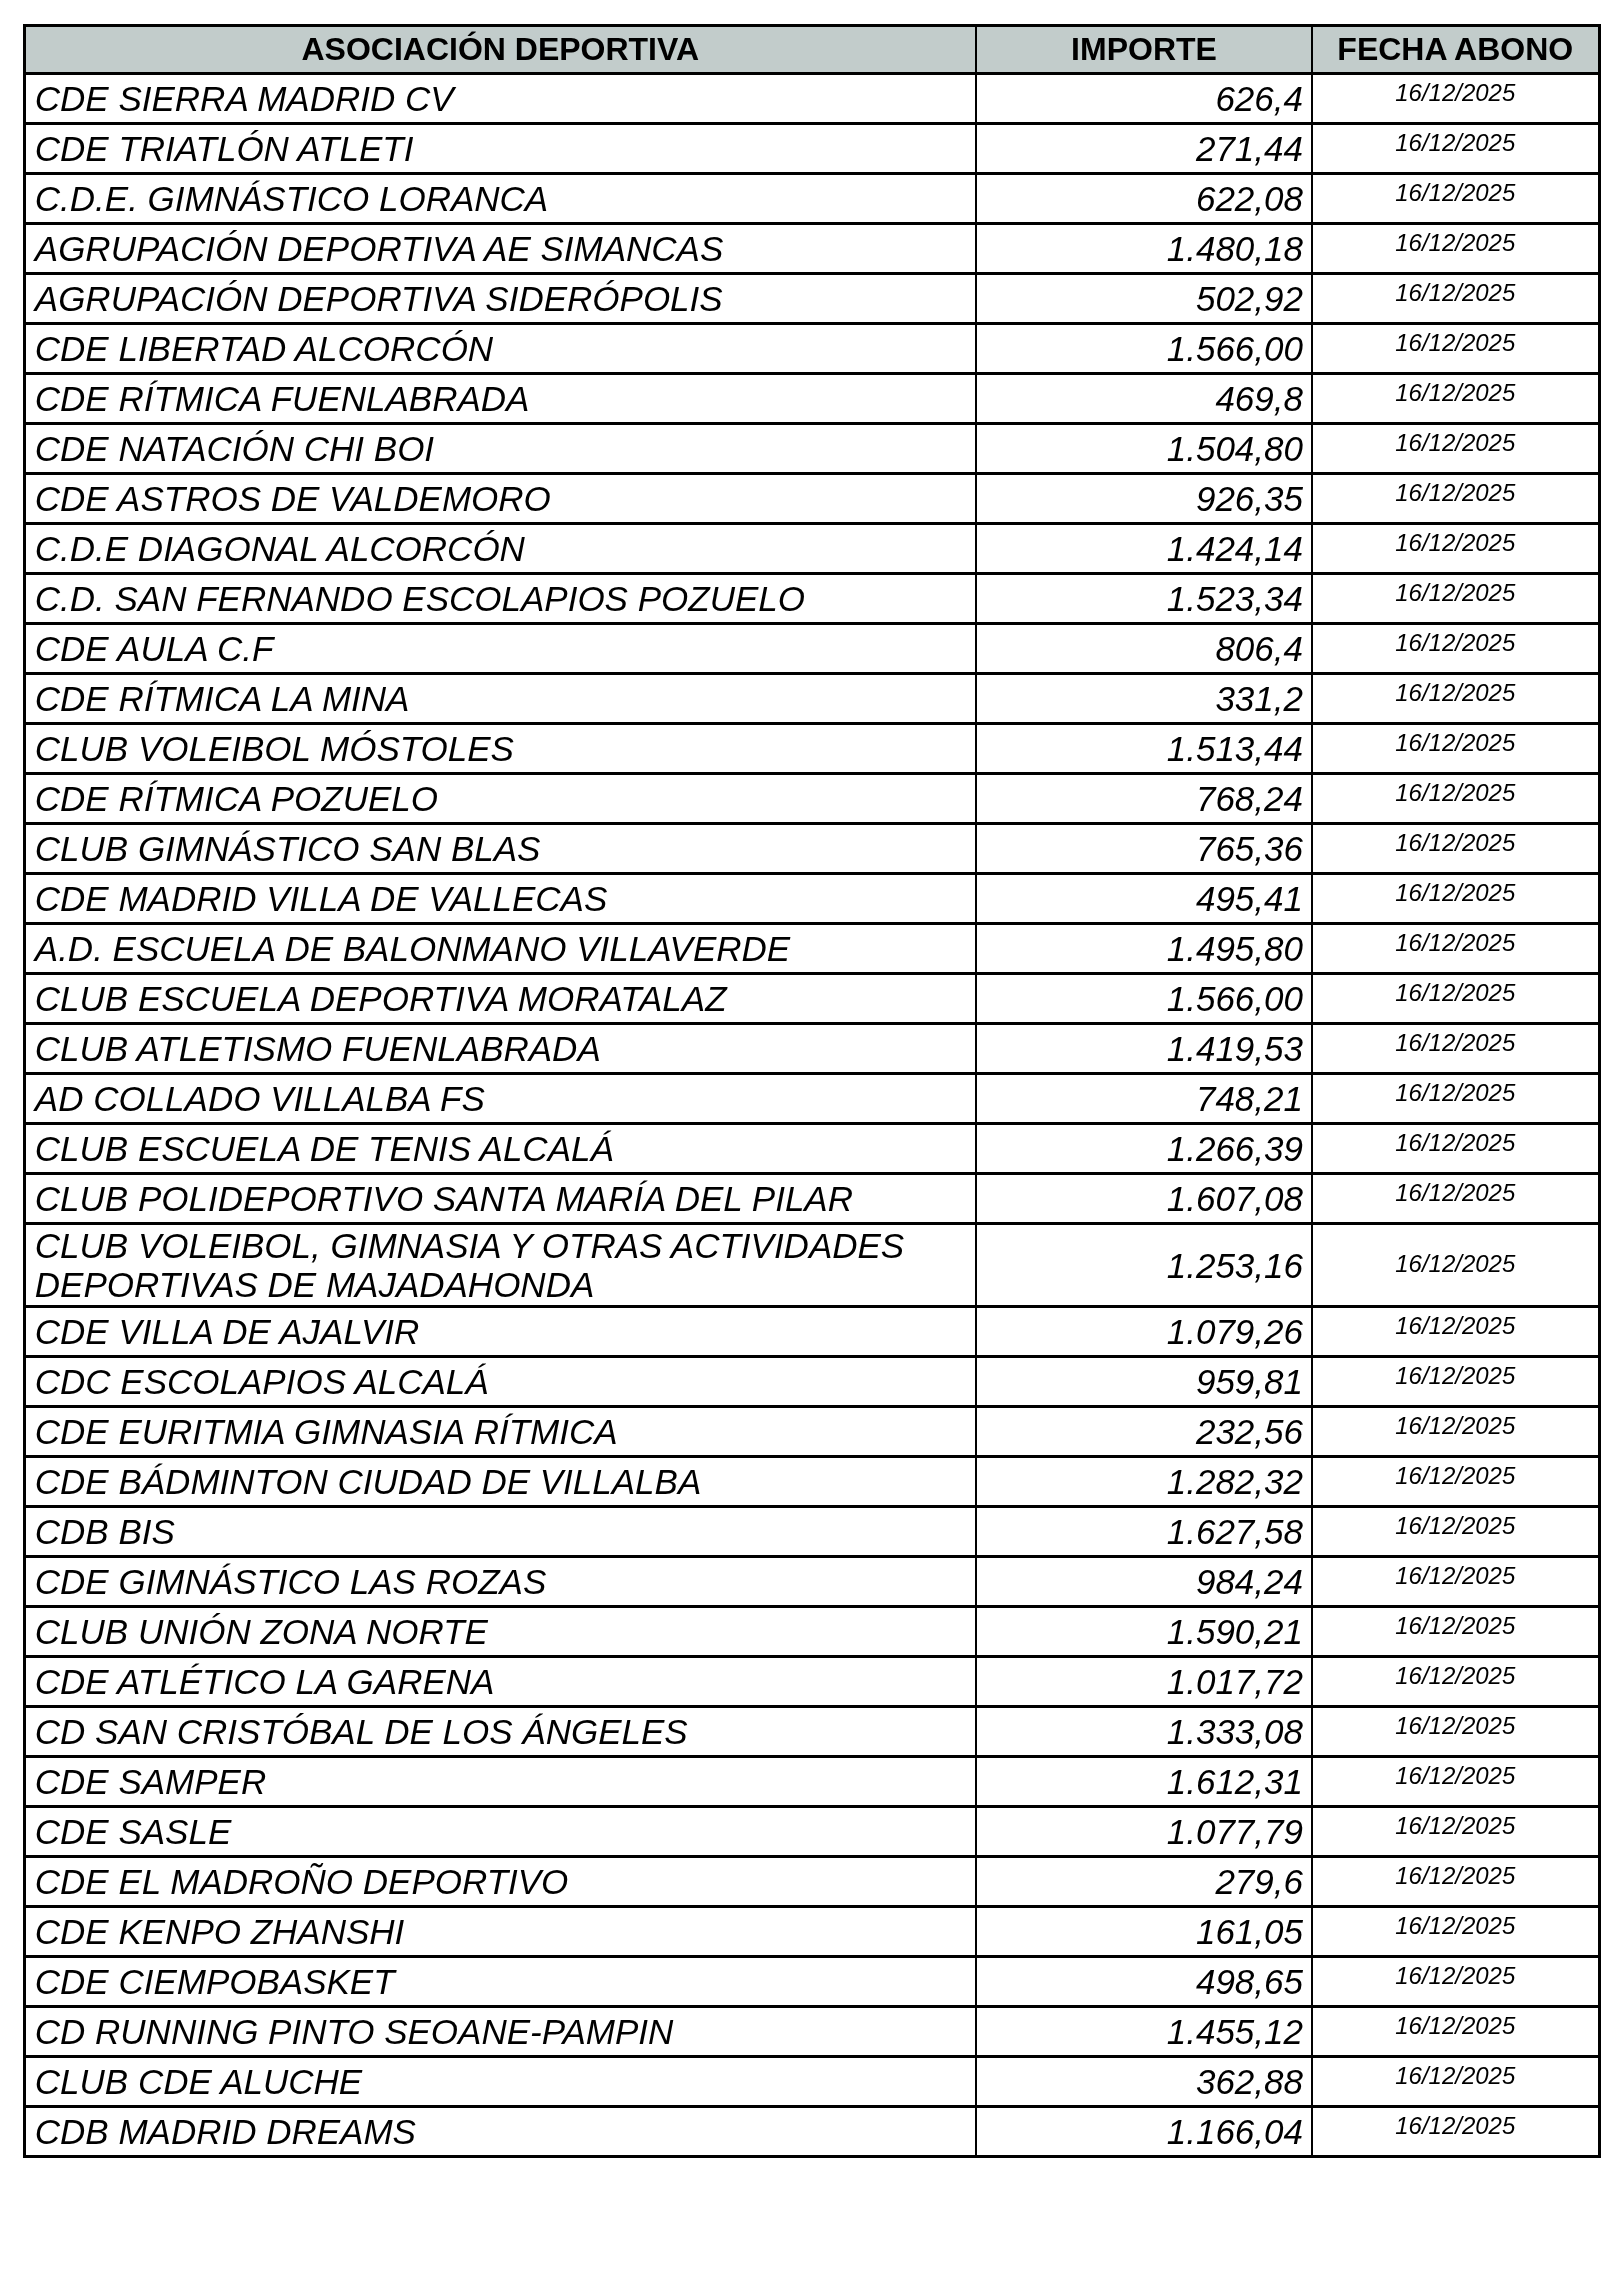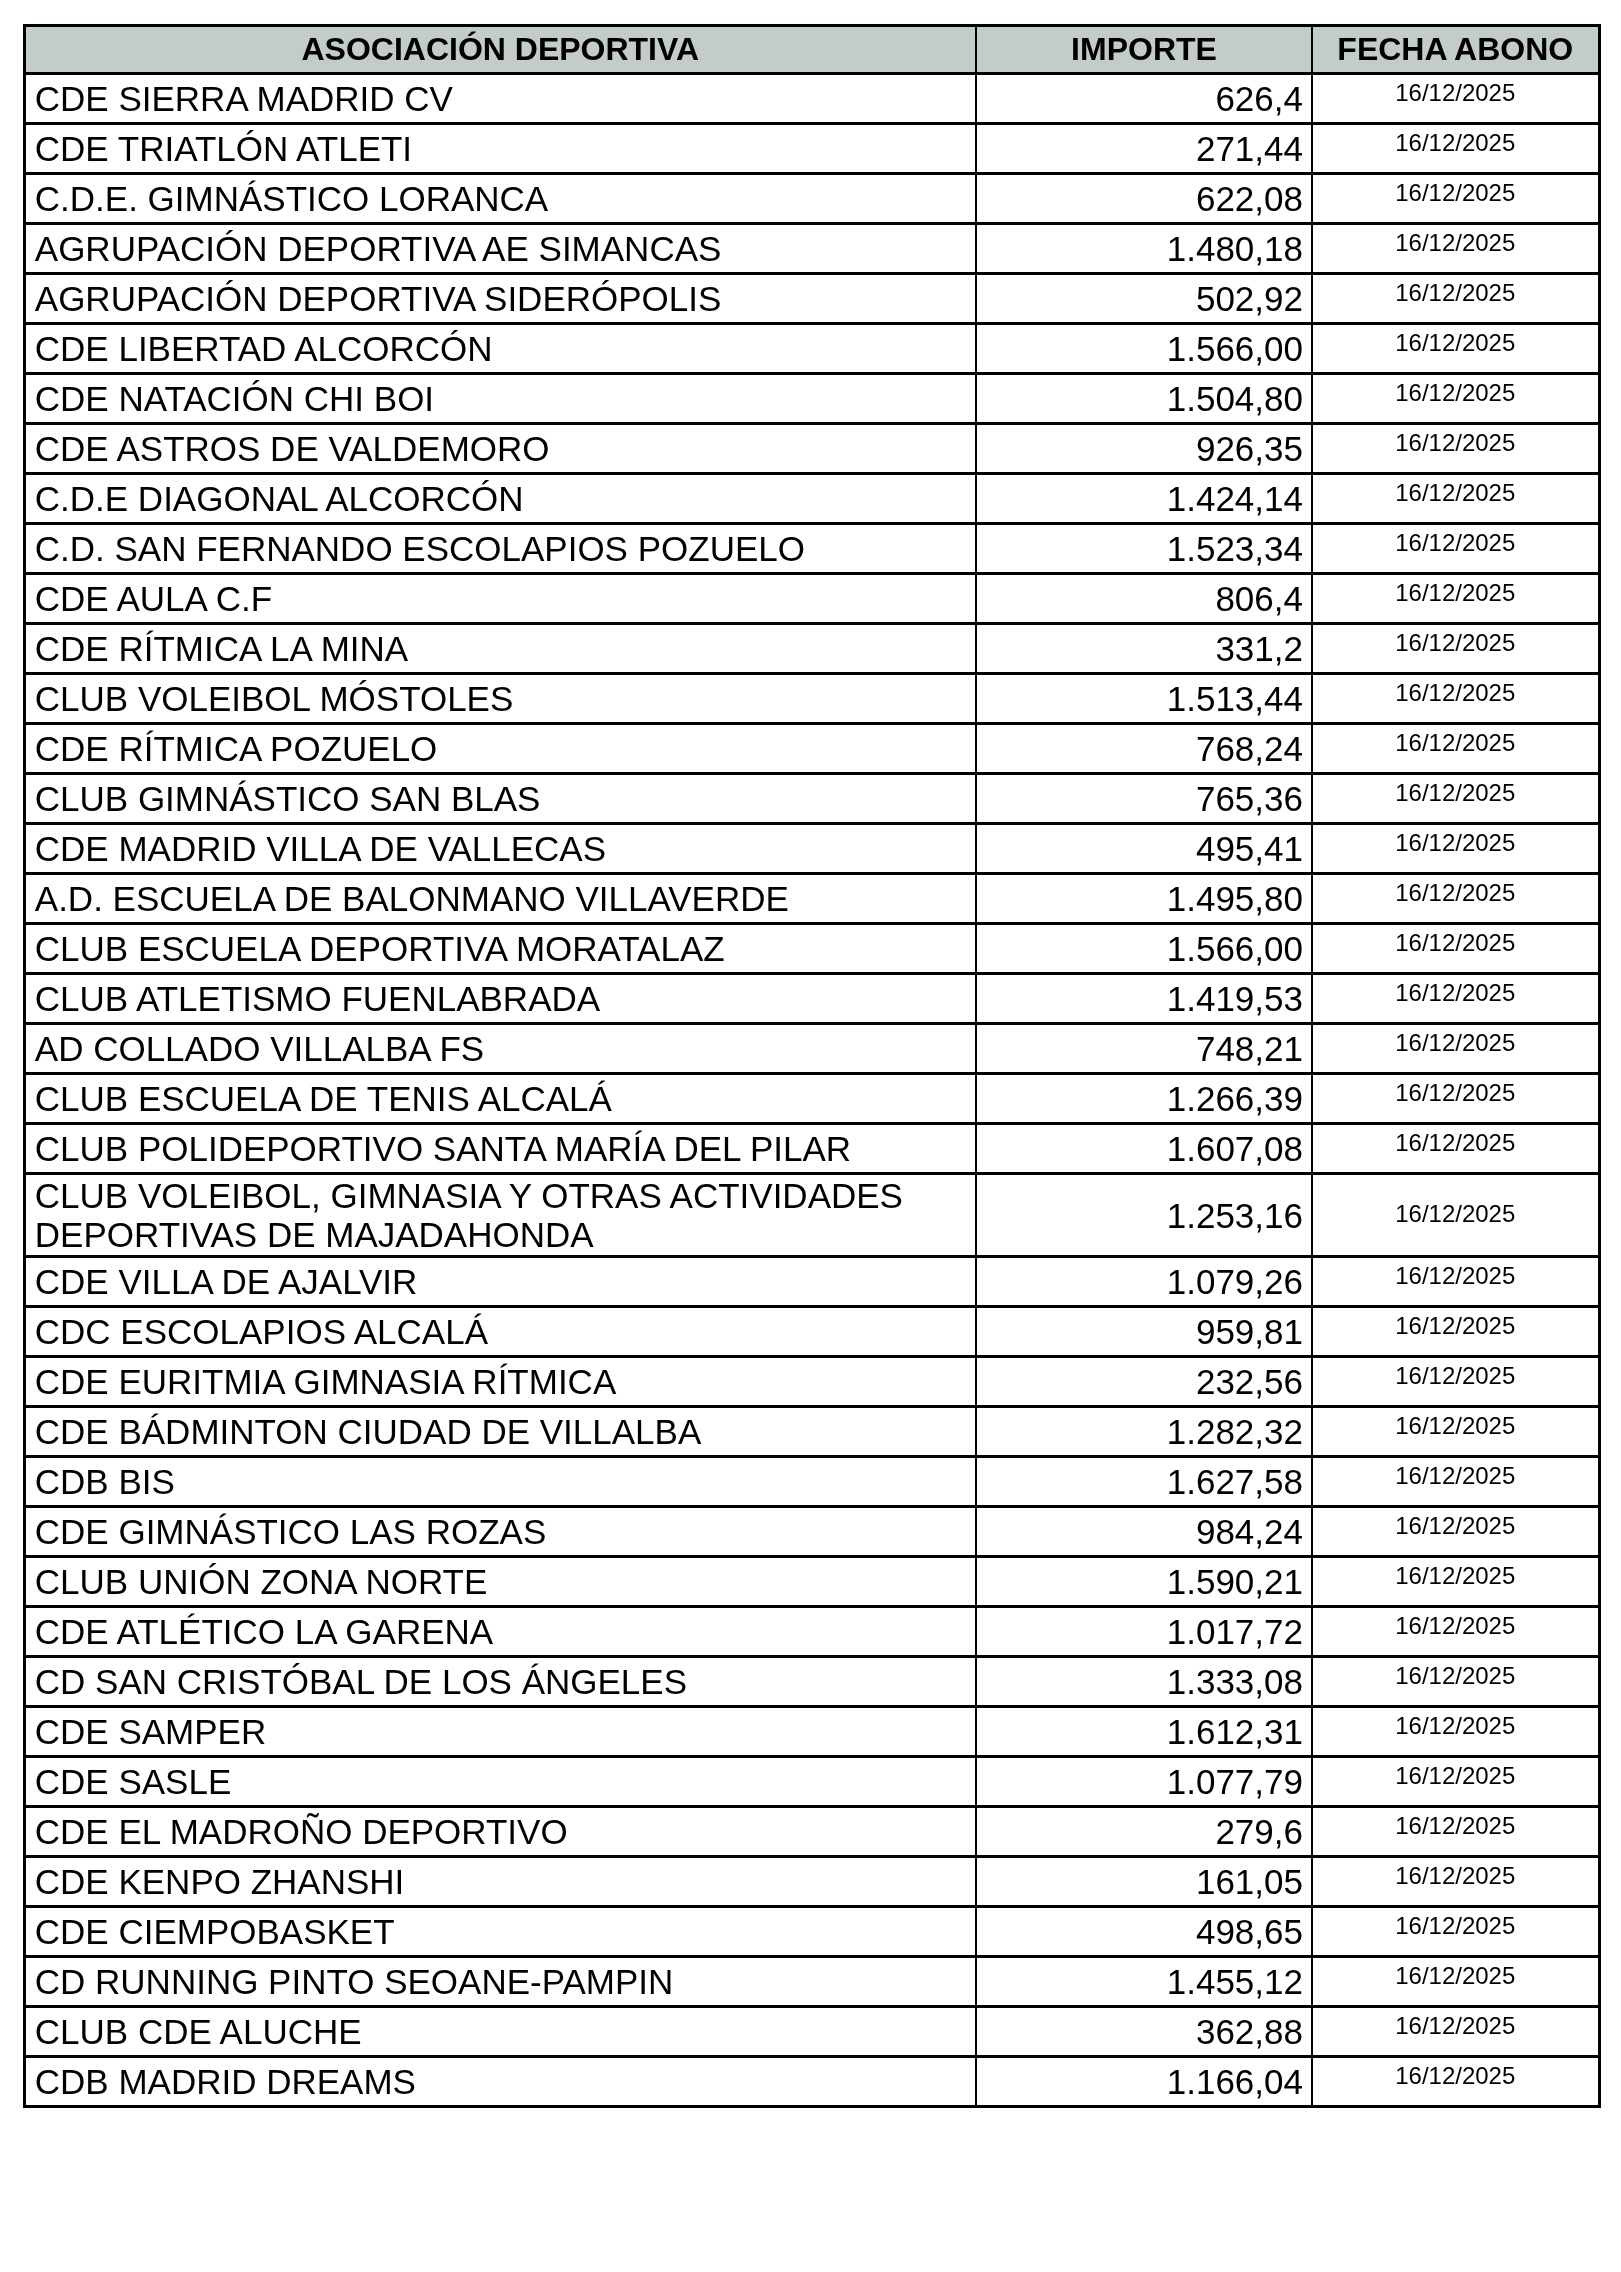--- a/index.html
+++ b/index.html
@@ -28,21 +28,21 @@
   .payments-table th,
   .payments-table td{
     border-top:3.3px solid var(--border-color);
     border-bottom:3.3px solid var(--border-color);
     border-left:2.6px solid var(--border-color);
     border-right:2.6px solid var(--border-color);
     overflow:hidden;
     line-height:1.12;
   }
   .payments-table thead tr{height:48px;}
-  .payments-table tbody tr{height:50px;}
+  .payments-table tbody tr{height:50px;font-style:italic;}
   .payments-table tbody tr.tall{height:74px;padding-left:36px;}
   .payments-table th{
     background:var(--header-bg);
     font-weight:bold;
     font-size:32px;
     text-align:center;
     vertical-align:middle;
     padding:0 4px;
   }
   .payments-table td{
@@ -113,20 +113,25 @@
     <td class="col-name">AGRUPACIÓN DEPORTIVA SIDERÓPOLIS</td>
     <td class="col-amount">502,92</td>
     <td class="col-date">16/12/2025</td>
   </tr>
         <tr>
     <td class="col-name">CDE LIBERTAD ALCORCÓN</td>
     <td class="col-amount">1.566,00</td>
     <td class="col-date">16/12/2025</td>
   </tr>
         <tr>
+    <td class="col-name">CDE RÍTMICA FUENLABRADA</td>
+    <td class="col-amount">469,8</td>
+    <td class="col-date">16/12/2025</td>
+  </tr>
+        <tr>
     <td class="col-name">CDE NATACIÓN CHI BOI</td>
     <td class="col-amount">1.504,80</td>
     <td class="col-date">16/12/2025</td>
   </tr>
         <tr>
     <td class="col-name">CDE ASTROS DE VALDEMORO</td>
     <td class="col-amount">926,35</td>
     <td class="col-date">16/12/2025</td>
   </tr>
         <tr>

